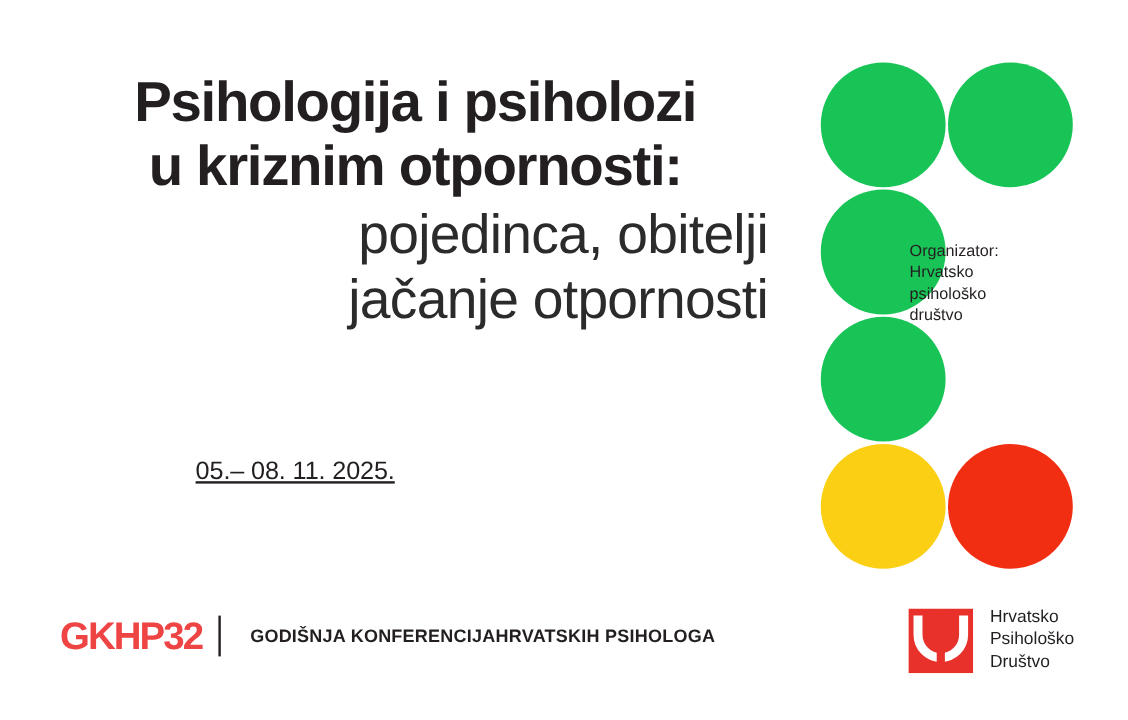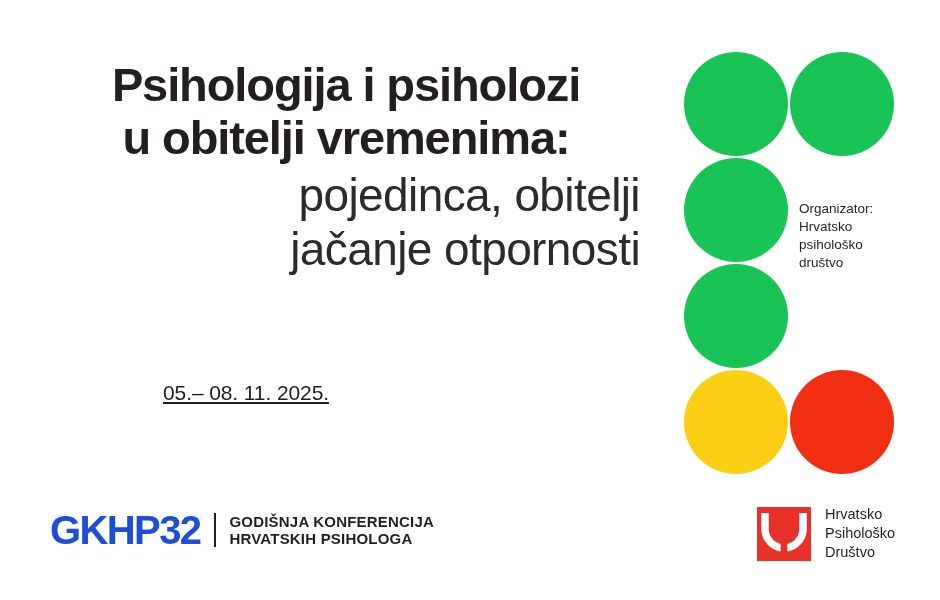--- a/index.html
+++ b/index.html
@@ -79,51 +79,51 @@
   .dot.c1 { left: 0;     top: 0;   }
   .dot.c2 { left: 106px; top: 0;   }
   .dot.c3 { left: 0;     top: 106px; }
   .dot.c4 { left: 0;     top: 212px; }
   .dot.c5 { left: 0;     top: 318px; }
   .dot.c6 { left: 106px; top: 318px; }
 
   
   .organizer {
     position: absolute;
-    left: 799px;
+    left: 758px;
     top: 200px;
     width: 120px;
   }
   .organizer-line {
     display: block;
     font-family: "Liberation Sans", sans-serif;
     font-weight: 400;
     font-size: 13.5px;
     line-height: 18px;
     color: #231f20;
     white-space: nowrap;
   }
 
   
   .gkhp-logo { position: absolute; left: 50px; top: 510px; display: flex; align-items: center; }
   .gkhp-mark {
     font-family: "Liberation Sans", sans-serif;
     font-weight: 700;
-    font-size: 40px;
+    font-size: 32px;
     letter-spacing: -1.6px;
-    color: #1d4ed8;
+    color: #ef4444;
     line-height: 40px;
   }
   .gkhp-rule {
     width: 2px;
     height: 34px;
     background: #231f20;
     margin: 0 13px 0 14px;
   }
-  .gkhp-text { display: flex; flex-direction: column; justify-content: flex-start; }
+  .gkhp-text { display: flex; justify-content: flex-start; margin-left: 11px; }
   .gkhp-text-line {
     font-family: "Liberation Sans", sans-serif;
     font-weight: 700;
     font-size: 15px;
     line-height: 17px;
     letter-spacing: 0.2px;
     color: #231f20;
     white-space: nowrap;
   }
 
@@ -140,21 +140,21 @@
     white-space: nowrap;
   }
 </style>
 </head>
 <body>
 
 <div id="poster">
 
   <div class="headline">
     <span class="headline-line">Psihologija i psiholozi</span>
-    <span class="headline-line">u obitelji vremenima:</span>
+    <span class="headline-line">u kriznim otpornosti:</span>
   </div>
 
   <div class="subtitle">
     <span class="subtitle-line">pojedinca, obitelji</span>
     <span class="subtitle-line">jačanje otpornosti</span>
   </div>
 
   <div class="datevenue">
     <span class="datevenue-line">05.– 08. 11. 2025.</span>
   </div>

